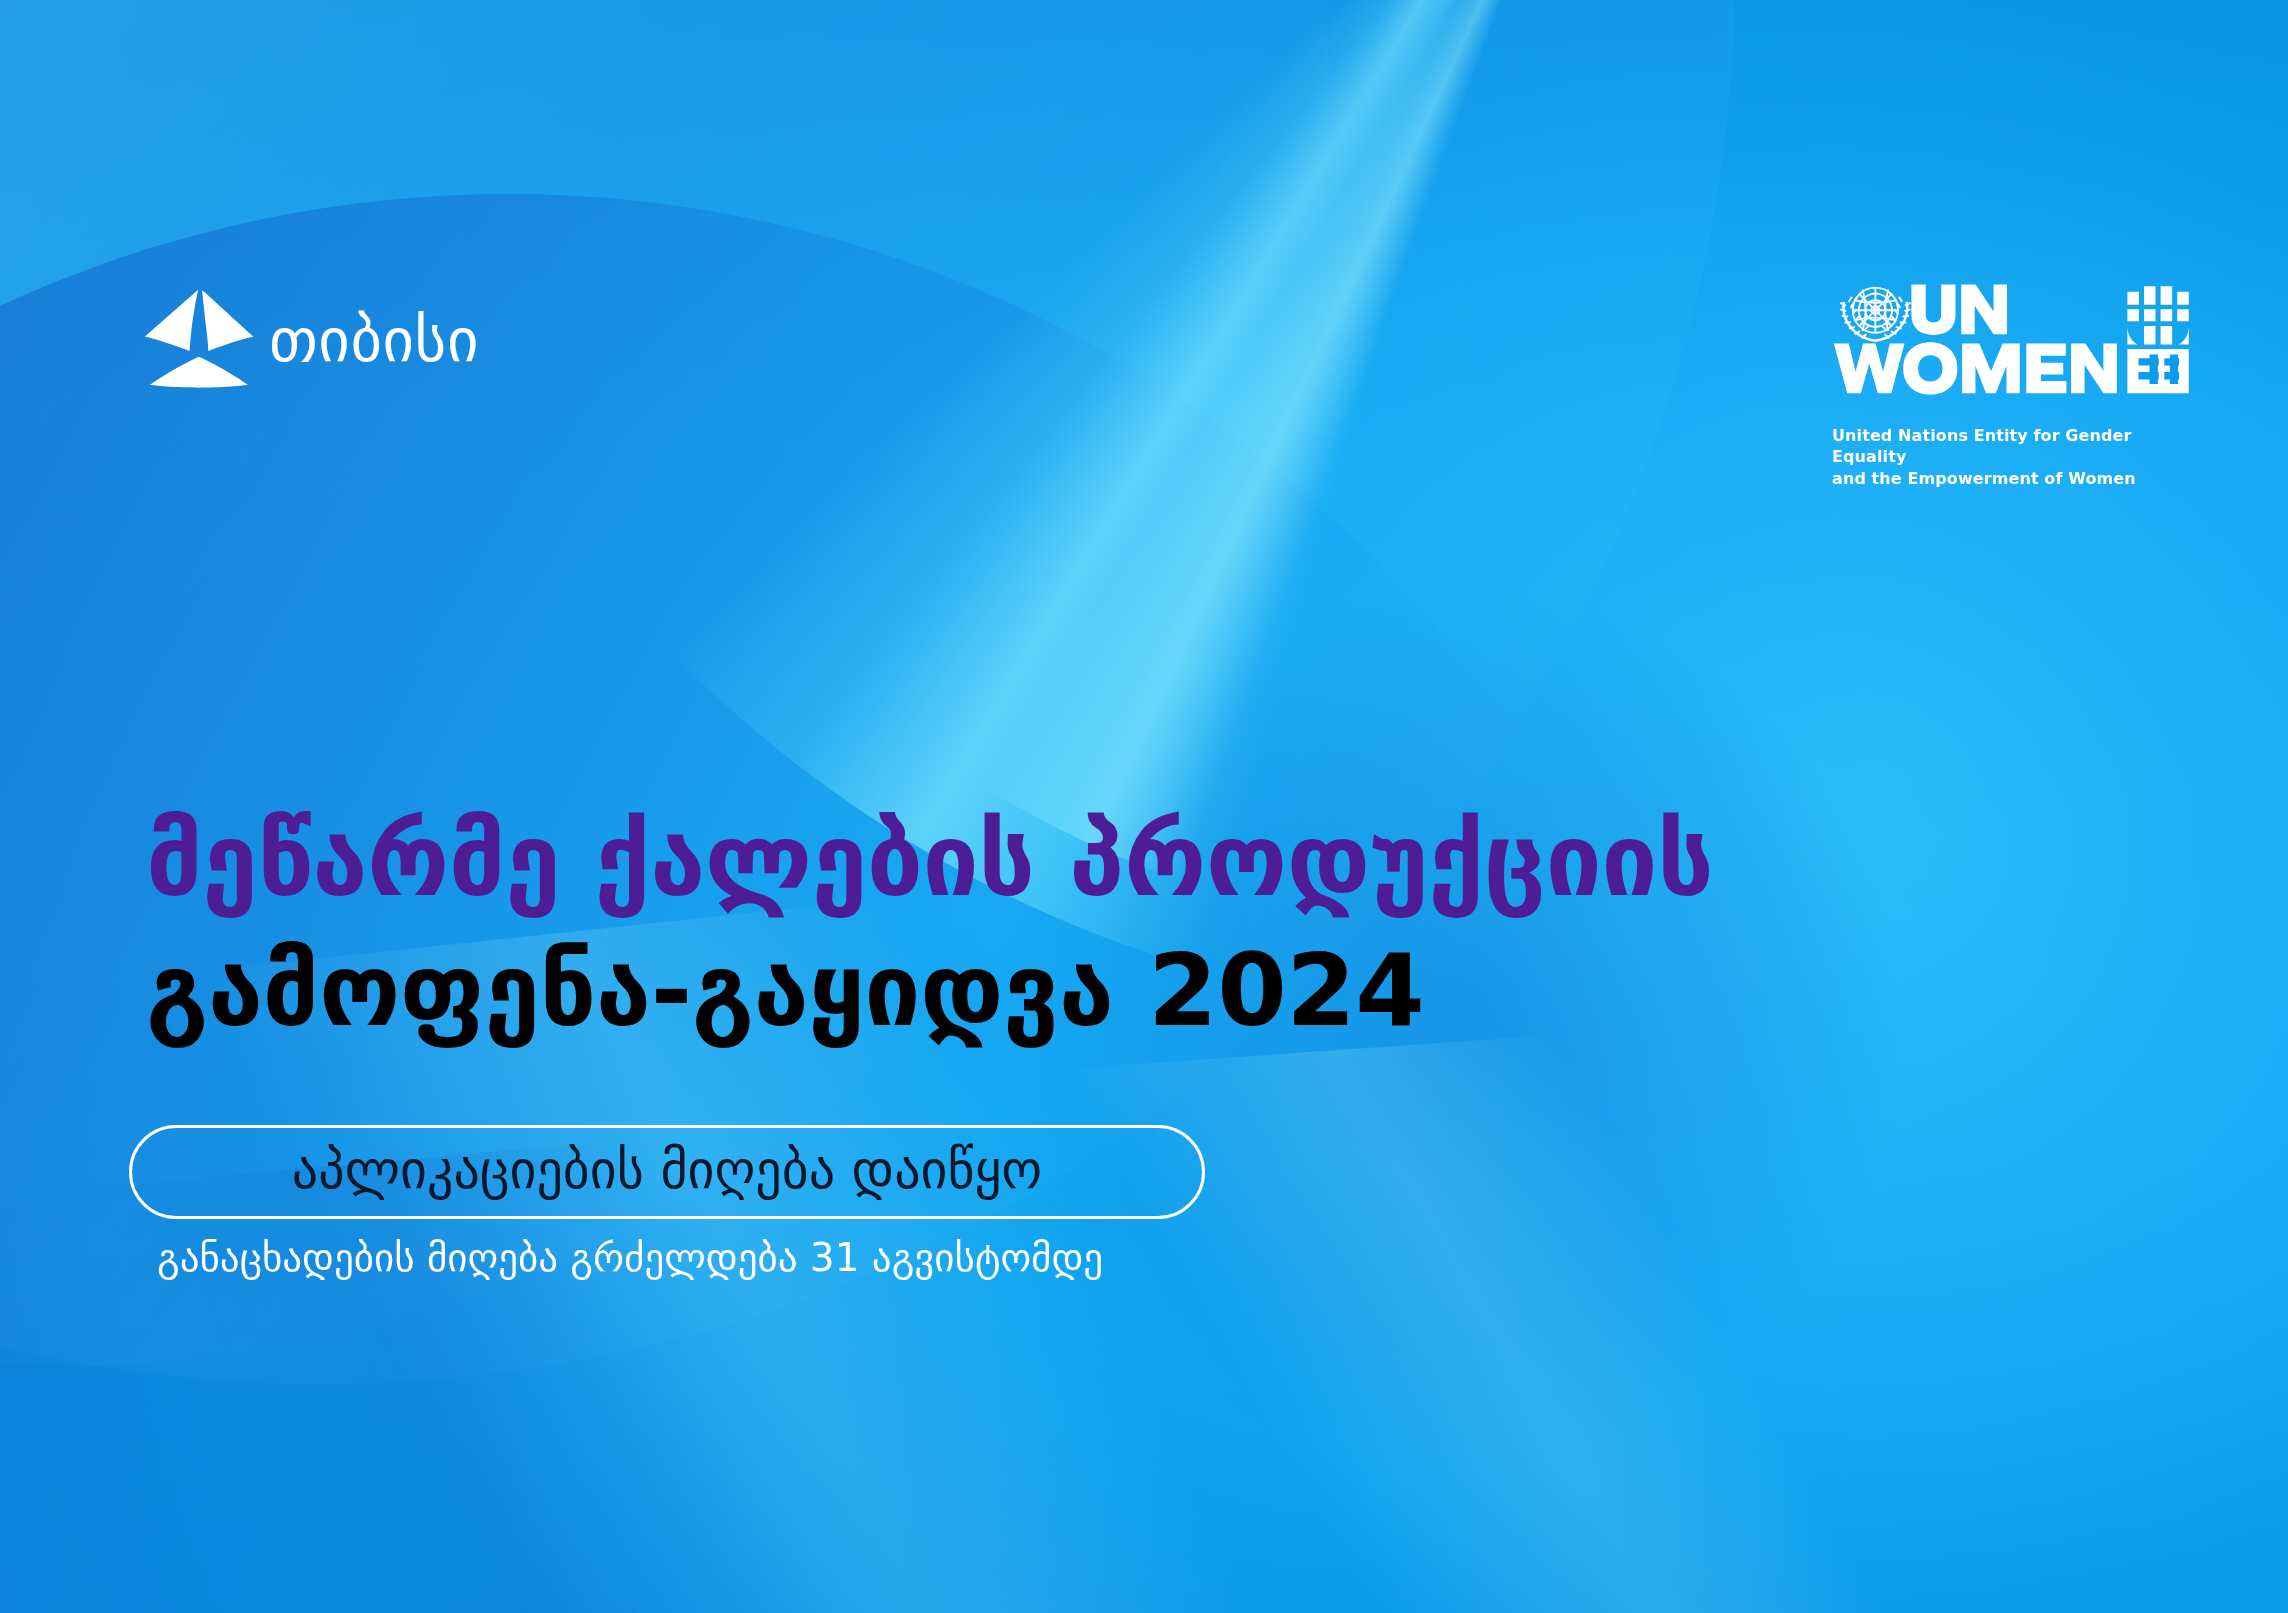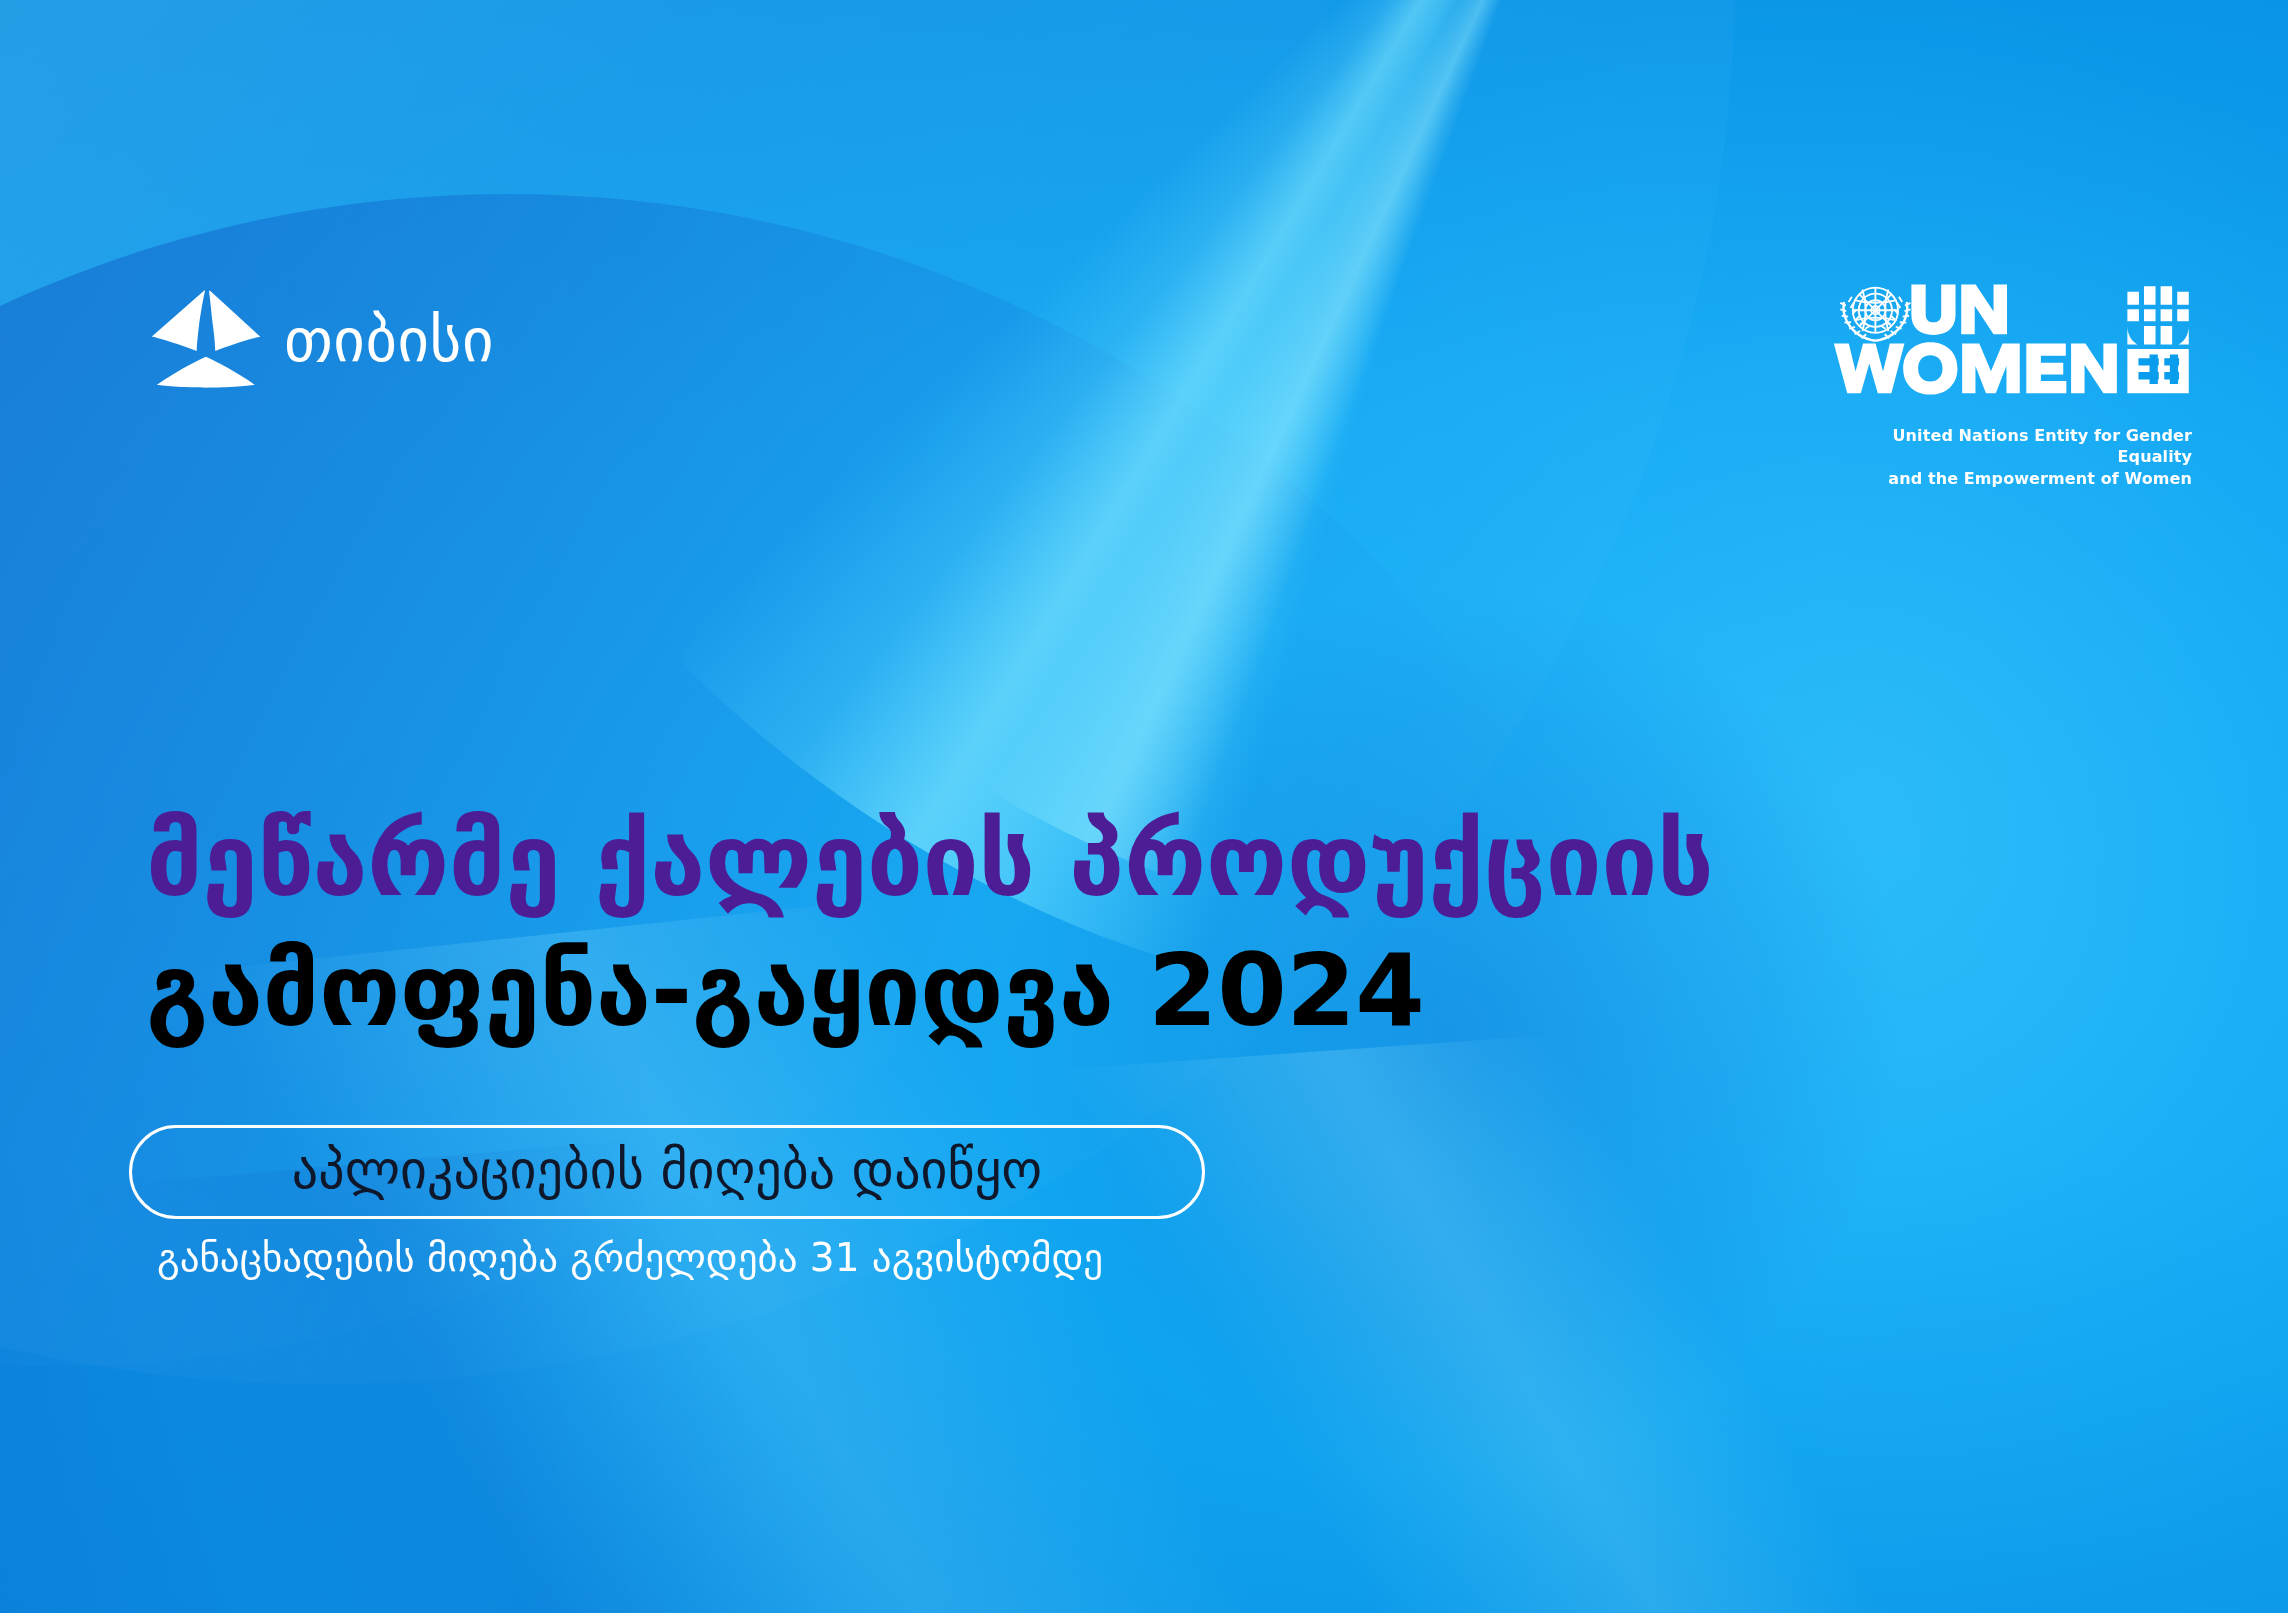--- a/index.html
+++ b/index.html
@@ -98,35 +98,35 @@
     background:linear-gradient(72deg, rgba(16,100,200,0) 38%, rgba(16,100,200,.22) 52%, rgba(16,100,200,0) 66%);
     transform:rotate(-5deg);
   }
   #bg-vignette{
     inset:0;
     background:linear-gradient(180deg, rgba(6,120,200,.10) 0%, rgba(0,0,0,0) 26%, rgba(0,0,0,0) 72%, rgba(8,110,195,.12) 100%);
   }
 
   
   #tbc-logo{
-    position:absolute;left:148px;top:288px;
-    display:flex;align-items:center;gap:20px;
+    position:absolute;left:141px;top:288px;
+    display:flex;align-items:center;gap:12px;
   }
   #tbc-mark{width:116px;height:102px;display:block;}
   #tbc-wordmark{
     color:#ffffff;font-size:61px;line-height:1;
     letter-spacing:0.5px;font-weight:500;white-space:nowrap;
   }
 
   #unwomen-logo{
     position:absolute;left:1832px;top:277px;width:360px;
   }
   #unwomen-mark{width:360px;height:auto;display:block;}
   #unwomen-tagline{
-    color:#ffffff;text-align:right;
+    color:#ffffff;
     font-size:16px;line-height:1.34;font-weight:600;
     margin-top:9.2px;letter-spacing:0.1px;white-space:pre-line;
   }
 
   
   #headline-block{position:absolute;left:146px;top:796px;width:2104px;}
   .headline-line{
     font-weight:800;
     font-size:100px;
     line-height:1.30;

